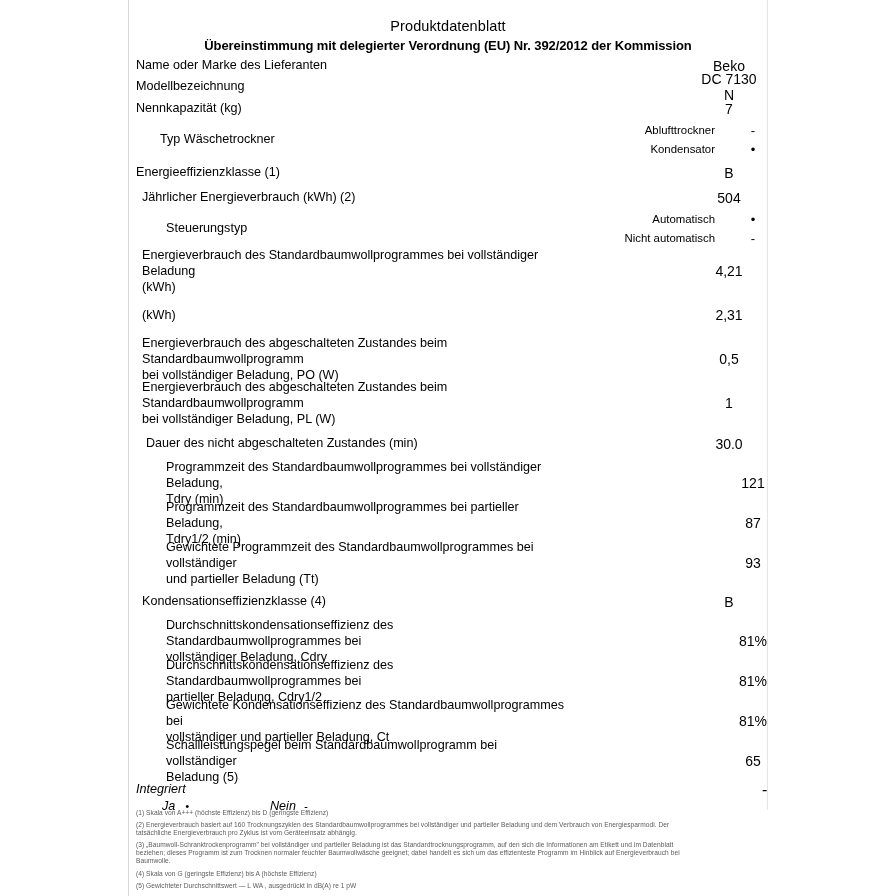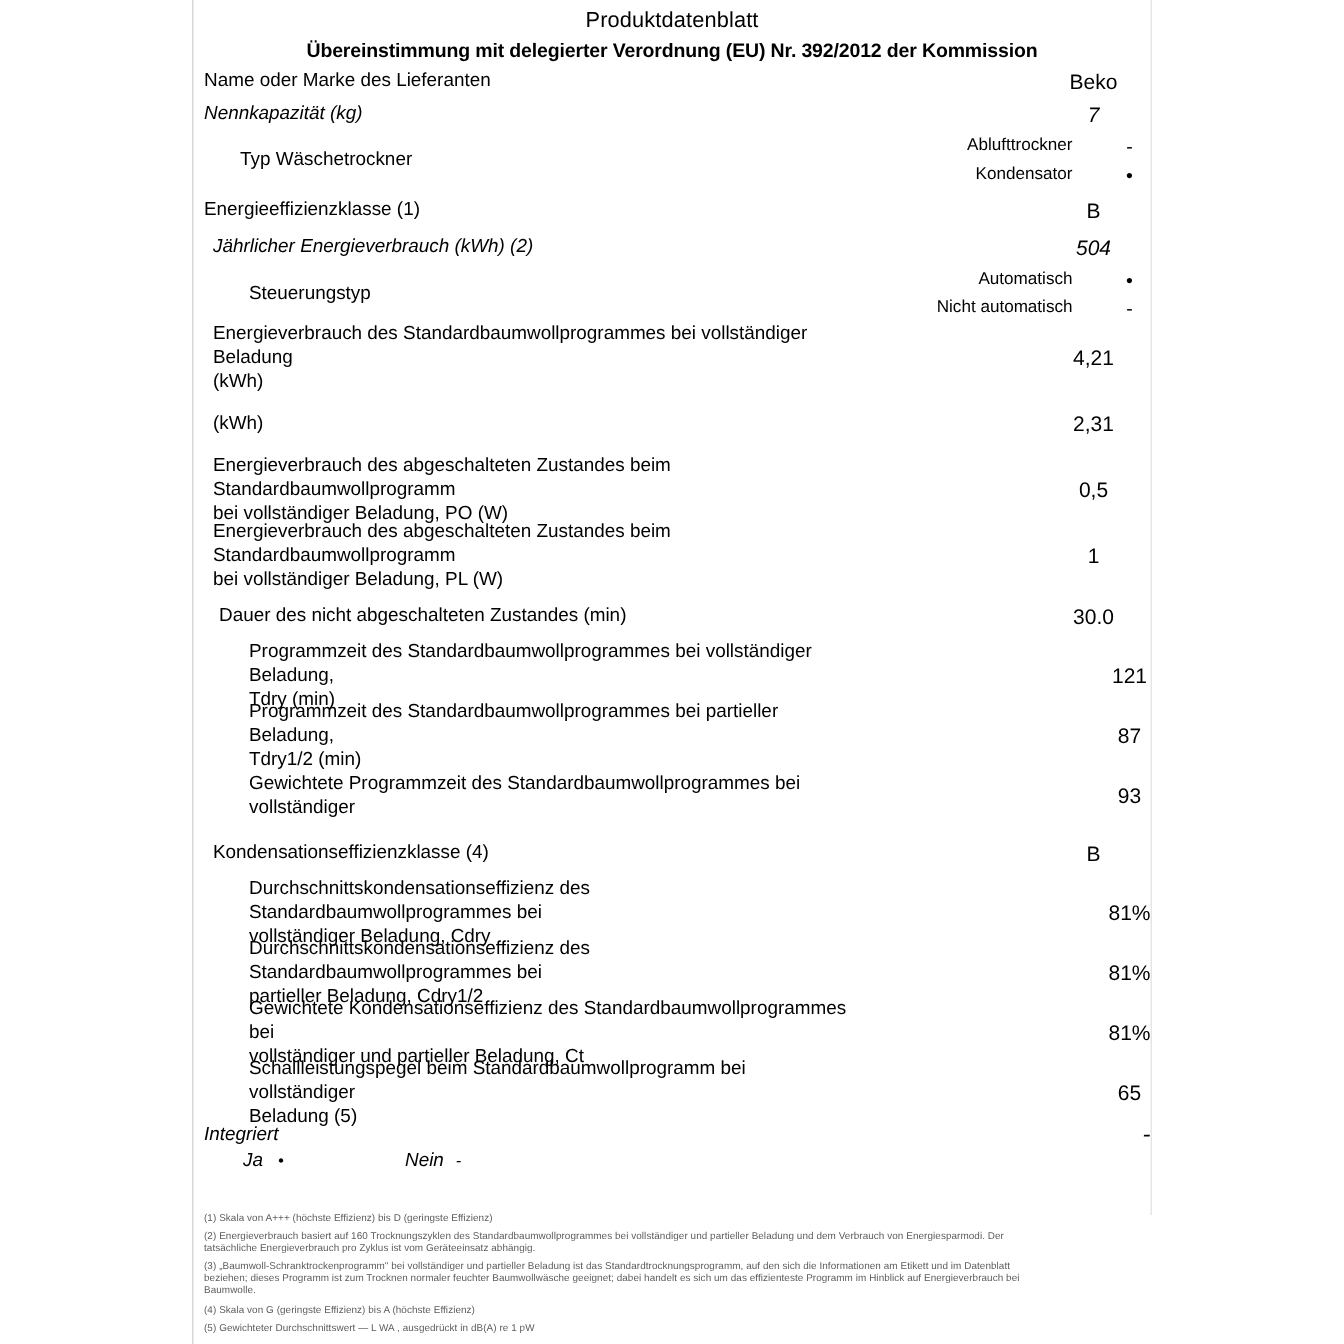--- a/index.html
+++ b/index.html
@@ -42,21 +42,21 @@
     position: absolute;
     left: 129px;
     top: 0;
     width: 638px;
   }
   
   .title-main {
     text-align: center;
     font-size: 14.5px;
     line-height: 20px;
-    padding-top: 4px;
+    padding-top: 16px;
     letter-spacing: .1px;
   }
   .title-sub {
     text-align: center;
     font-size: 13px;
     font-weight: bold;
     line-height: 19px;
     letter-spacing: -.1px;
   }
   
@@ -97,21 +97,21 @@
     display: flex;
     flex-direction: column;
     justify-content: center;
     line-height: 19px;
     font-size: 13px;
   }
   .row .value.dual span { display: block; height: 19px; }
   .dot { font-size: 13px; line-height: 19px; }
   .dash { font-size: 13px; line-height: 19px; }
   .r-h21 { height: 21px; }
-  .r-h23 { height: 23px; font-style: italic; }
+  .r-h23 { height: 23px; }
   .r-h26 { height: 26px; }
   .r-h38 { height: 38px; }
   .r-h40 { height: 40px; margin-left: 24px; }
   .r-h44 { height: 44px; }
 
   .two-line .label { line-height: 16px; }
 
   
   .integriert-row {
     display: flex;
@@ -164,20 +164,25 @@
 
     <div class="title-main">Produktdatenblatt</div>
     <div class="title-sub">Übereinstimmung mit delegierter Verordnung (EU) Nr. 392/2012 der Kommission</div>
 
     <div class="row r-h21">
       <div class="label">Name oder Marke des Lieferanten</div>
       <div class="sublabels"></div>
       <div class="value">Beko</div>
     </div>
 
+    <div class="row r-h21">
+      <div class="label">Modellbezeichnung</div>
+      <div class="sublabels"></div>
+      <div class="value">DC 7130 N</div>
+    </div>
 
     <div class="row r-h23">
       <div class="label">Nennkapazität (kg)</div>
       <div class="sublabels"></div>
       <div class="value">7</div>
     </div>
 
     <div class="row r-h40">
       <div class="label">Typ Wäschetrockner</div>
       <div class="sublabels">
@@ -270,20 +275,21 @@
         <div>Programmzeit des Standardbaumwollprogrammes bei partieller Beladung,</div>
         <div>Tdry1/2 (min)</div>
       </div>
       <div class="sublabels"></div>
       <div class="value">87</div>
     </div>
 
     <div class="row r-h40 two-line">
       <div class="label indent1">
         <div>Gewichtete Programmzeit des Standardbaumwollprogrammes bei vollständiger</div>
+        <div>und partieller Beladung (Tt)</div>
       </div>
       <div class="sublabels"></div>
       <div class="value">93</div>
     </div>
 
     <div class="row r-h38">
       <div class="label indent1">Kondensationseffizienzklasse (4)</div>
       <div class="sublabels"></div>
       <div class="value">B</div>
     </div>

